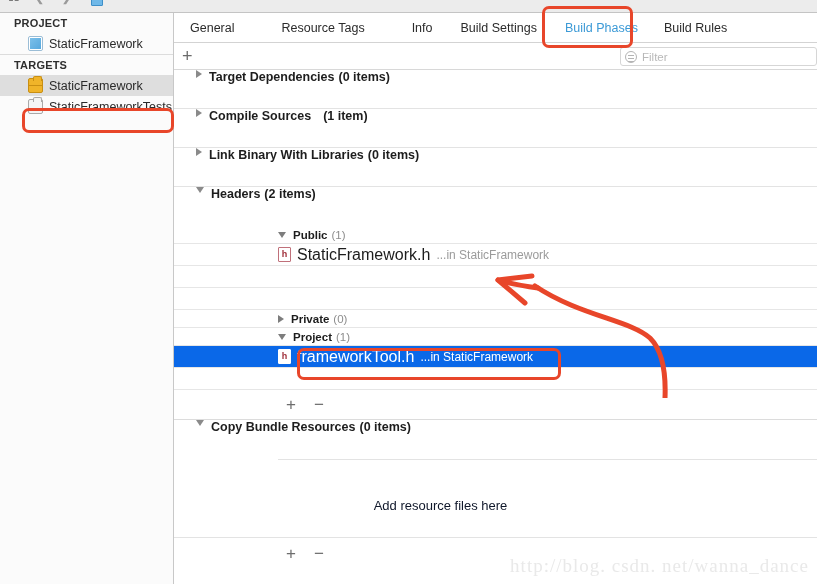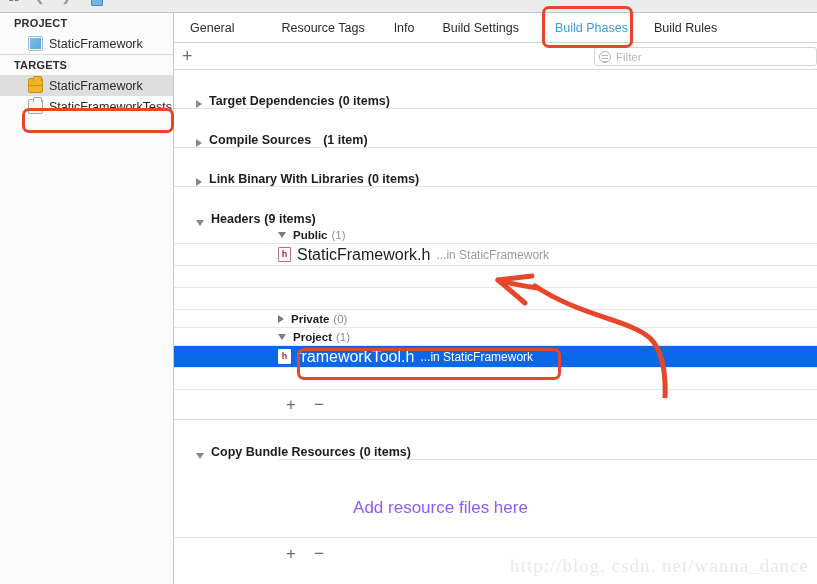--- a/index.html
+++ b/index.html
@@ -95,38 +95,38 @@
   .main {
     position: absolute; left: 174px; top: 43px; right: 0; bottom: 0;
     background: #fff; overflow: hidden;
   }
   .main-toolbar {
     position: relative; height: 27px; border-bottom: 1px solid #d8d8d8;
     display: flex; align-items: center;
   }
   .plus-big { margin-left: 8px; font-size: 18px; color: #6b6b6b; line-height: 1; }
   .filter-field {
-    position: absolute; right: 0px; top: 4px; width: 223px; height: 19px;
+    position: absolute; right: 0px; top: 4px; width: 197px; height: 19px;
     border: 1px solid #d6d6d6; border-radius: 3px; background: #fff;
     display: flex; align-items: center; text-align: center;
   }
   .filter-ico {
     width: 12px; height: 12px; border-radius: 50%; border: 1px solid #b4b4b4;
     margin-left: 4px; position: relative; flex: none;
   }
   .filter-ico::before, .filter-ico::after {
     content: ""; position: absolute; left: 2px; right: 2px; height: 1px; background: #b4b4b4;
   }
   .filter-ico::before { top: 3.5px; }
   .filter-ico::after  { top: 6.5px; box-shadow: 0 3px 0 #b4b4b4; }
   .filter-text { font-size: 11.5px; color: #b8b8b8; margin-left: 5px; }
 
   
   .phase {
-    display: flex; align-items: flex-end; height: 39px;
+    display: flex; align-items: flex-start; height: 39px;
     border-bottom: 1px solid #e3e3e3; padding-left: 22px;
   }
   .tri {
     width: 0; height: 0; margin-right: 7px; flex: none;
   }
   .tri.right {
     border-left: 6px solid #8a8a8a; border-top: 4.5px solid transparent;
     border-bottom: 4.5px solid transparent;
   }
   .tri.down {
@@ -169,21 +169,21 @@
     padding-left: 112px; border-bottom: 1px solid #dcdcdc;
   }
   .ar-btn { font-size: 17px; color: #6d6d6d; line-height: 1; margin-right: 18px; }
 
   .dropzone {
     height: 78px; padding-left: 104px; position: relative;
     border-bottom: 1px solid #e3e3e3;
   }
   .dropzone-text {
     position: absolute; left: 0; right: 0; top: 38px; text-align: center;
-    font-size: 17px; color: #8b5cf6; padding-right: 110px;
+    font-size: 13px; color: #0f172a; padding-right: 110px;
   }
   .sep-line { height: 1px; background: #e3e3e3; margin-left: 104px; }
 
   
   .anno {
     position: absolute; border: 3px solid #e8462a; border-radius: 7px;
     pointer-events: none;
   }
   #anno-tab     { left: 542px; top: 6px;   width: 91px;  height: 42px; }
   #anno-target  { left: 22px;  top: 108px; width: 152px; height: 25px; }
@@ -211,23 +211,23 @@
       <span class="chrome-doc-ico"></span>
       <span class="chrome-title">StaticFramework</span>
     </div>
   </div>
 
   <div class="panel-toggle"></div>
 
   <div class="tabbar">
     <div class="tab" style="margin-left:14px">General</div>
     <div class="tab" style="margin-left:43px">Resource Tags</div>
-    <div class="tab" style="margin-left:25px">Info</div>
+    <div class="tab" style="margin-left:43px">Info</div>
     <div class="tab" style="margin-left:24px">Build Settings</div>
-    <div class="tab active" style="margin-left:32px">Build Phases</div>
+    <div class="tab active" style="margin-left:24px">Build Phases</div>
     <div class="tab" style="margin-left:22px">Build Rules</div>
   </div>
 
   <div class="sidebar">
     <div class="sb-group-title">PROJECT</div>
     <div class="sb-row">
       <span class="sb-ico ico-proj"></span>
       <span>StaticFramework</span>
     </div>
     <div class="sb-divider"></div>
@@ -266,21 +266,21 @@
 
     <div class="phase">
       <span class="tri right"></span>
       <span class="phase-label">Link Binary With Libraries</span>
       <span class="phase-label" style="margin-left:4px">(0 items)</span>
     </div>
 
     <div class="phase" style="border-bottom:none">
       <span class="tri down"></span>
       <span class="phase-label">Headers</span>
-      <span class="phase-label" style="margin-left:4px">(9 items)</span>
+      <span class="phase-label" style="margin-left:4px">(2 items)</span>
     </div>
 
     <div class="headers-body">
       <div class="sub-row">
         <span class="tri down"></span>
         <span class="sub-label">Public</span>
         <span class="sub-count">(1)</span>
       </div>
 
       <div class="file-row">

